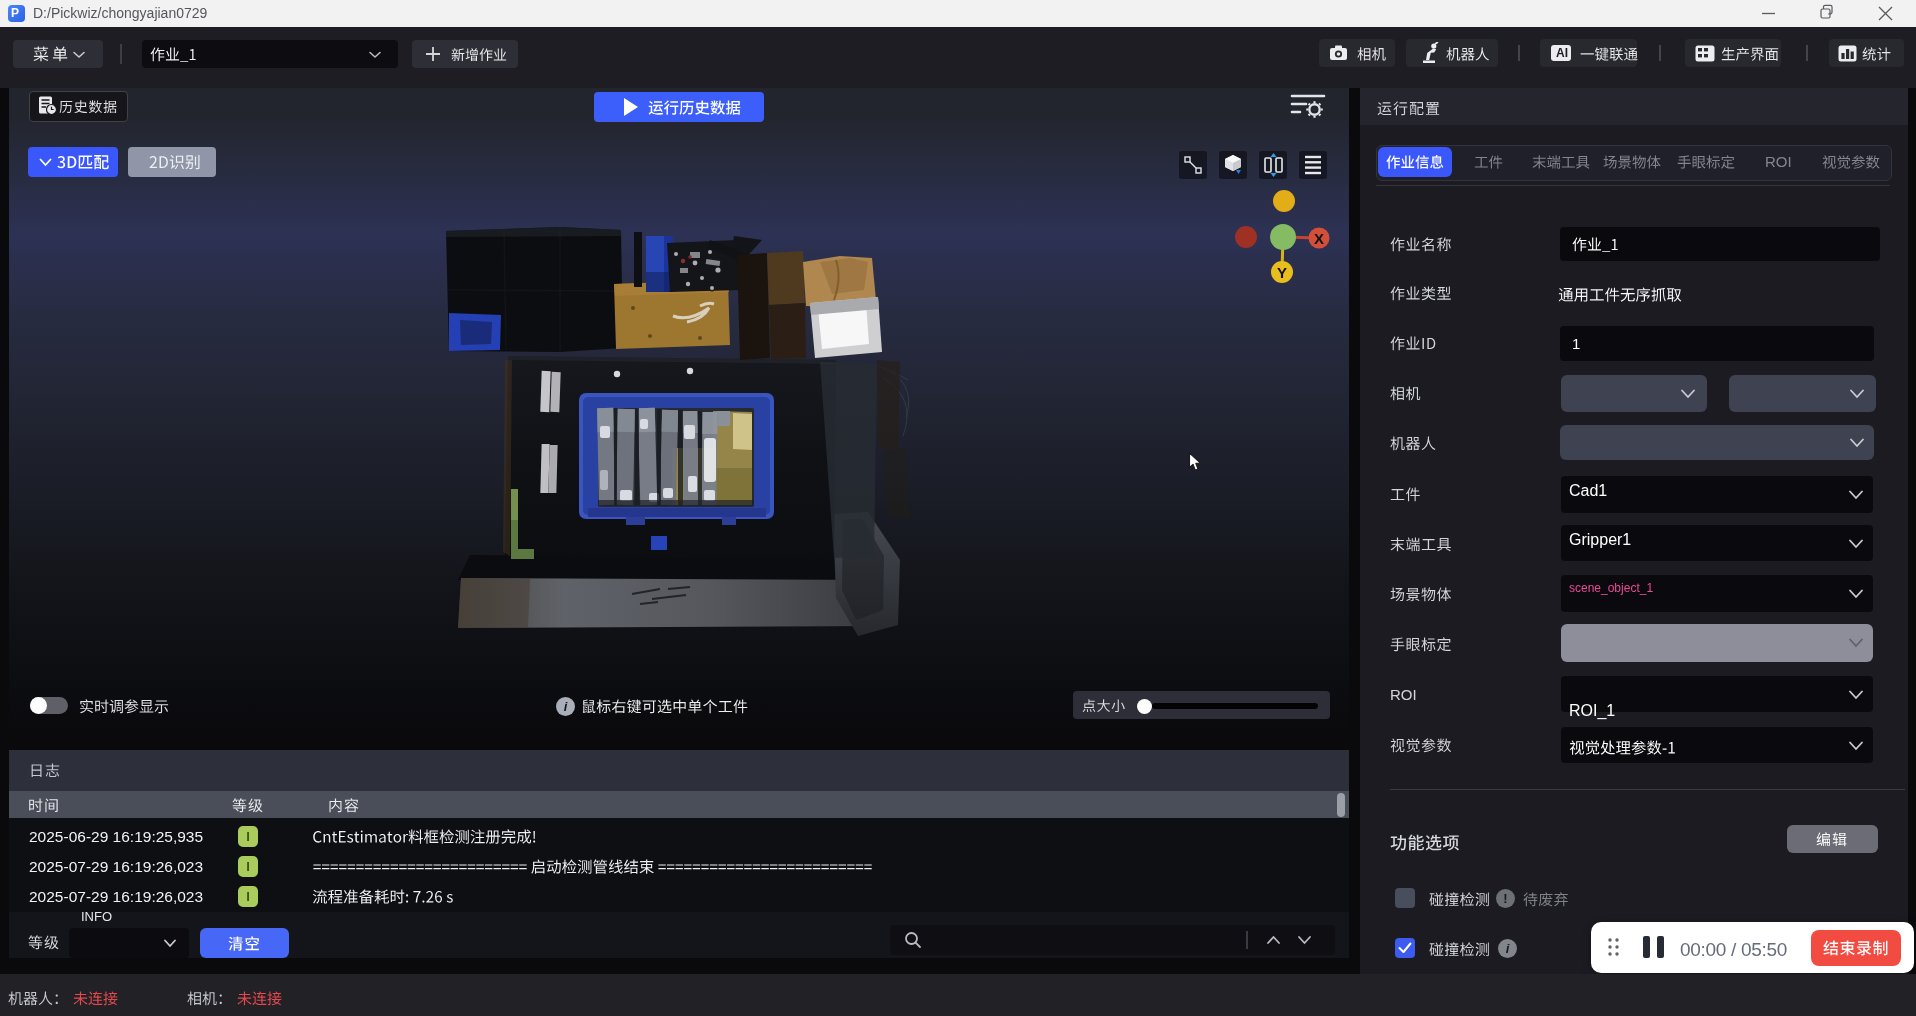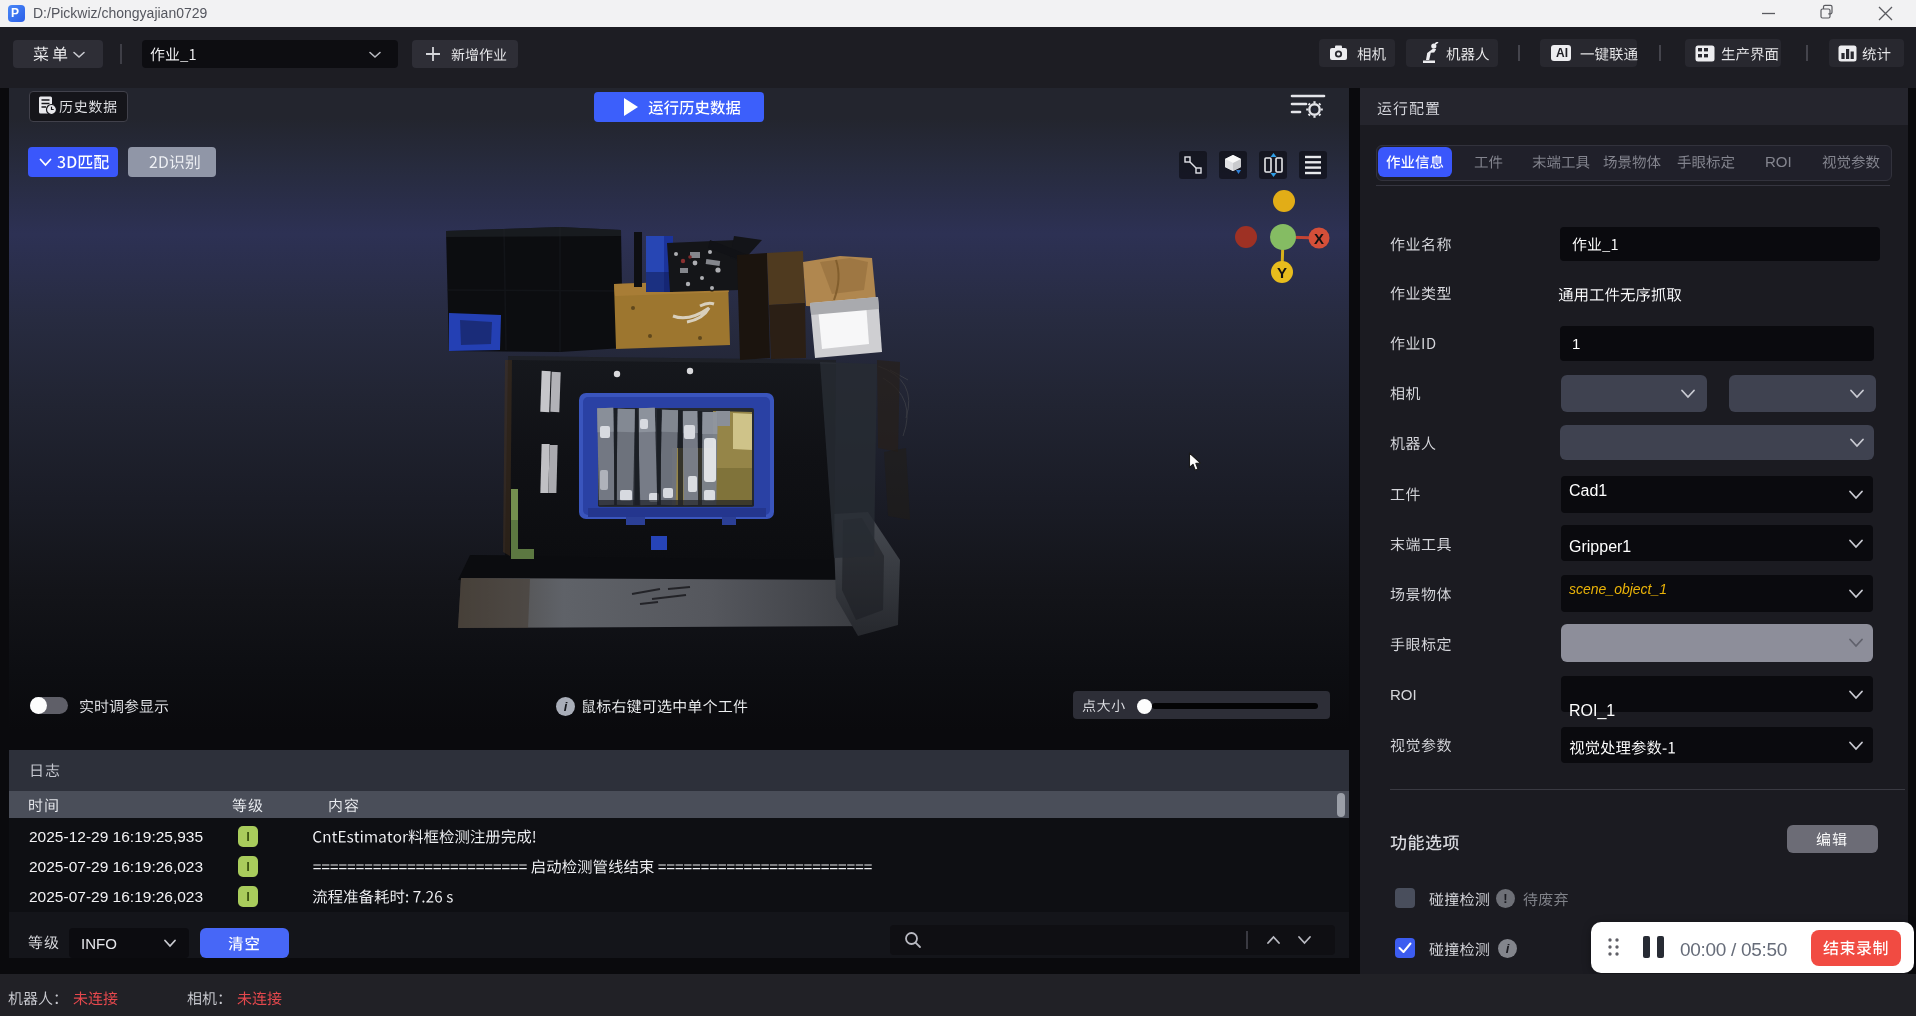--- a/index.html
+++ b/index.html
@@ -360,26 +360,26 @@
 <div class="abs" style="left:9px;top:750px;width:1340px;height:208px;background:#0e0f13;"></div>
 <div class="abs" style="left:9px;top:912px;width:1340px;height:46px;background:#14151a;"></div>
 <div class="abs" style="left:9px;top:750px;width:1340px;height:41px;background:#2d303a;"></div>
 <div class="abs" style="left:9px;top:791px;width:1340px;height:27px;background:#4a4e59;"></div>
 <div class="abs" style="left:1337px;top:793px;width:8px;height:24px;background:#9b9fa8;border-radius:4px;"></div>
 
 <div class="abs" style="left:238px;top:826px;width:20px;height:21px;background:#a9cc5c;border-radius:5px;font-size:13px;color:#3f5813;text-align:center;line-height:21px;font-weight:bold;">I</div>
 <div class="abs" style="left:238px;top:856px;width:20px;height:21px;background:#a9cc5c;border-radius:5px;font-size:13px;color:#3f5813;text-align:center;line-height:21px;font-weight:bold;">I</div>
 <div class="abs" style="left:238px;top:886px;width:20px;height:21px;background:#a9cc5c;border-radius:5px;font-size:13px;color:#3f5813;text-align:center;line-height:21px;font-weight:bold;">I</div>
 
-<div class="abs" style="left:29px;top:828px;font-size:15.5px;color:#f2f2f4;">2025-12-29 16:19:25,935</div>
+<div class="abs" style="left:29px;top:828px;font-size:15.5px;color:#f2f2f4;">2025-06-29 16:19:25,935</div>
 <div class="abs" style="left:29px;top:858px;font-size:15.5px;color:#f2f2f4;">2025-07-29 16:19:26,023</div>
 <div class="abs" style="left:29px;top:888px;font-size:15.5px;color:#f2f2f4;">2025-07-29 16:19:26,023</div>
 
 <div class="abs" style="left:69px;top:928px;width:120px;height:30px;background:#0c0c10;border-radius:4px;"></div>
-<div class="abs" style="left:81px;top:935px;font-size:15px;color:#e6e7eb;">INFO</div>
+<div class="abs" style="left:81px;top:909px;font-size:13px;color:#e6e7eb;">INFO</div>
 <svg class="abs" style="left:163px;top:939px" width="14" height="9" viewBox="0 0 14 9">
     <path d="M2 1.5 L7 7 L12 1.5" fill="none" stroke="#c9cad0" stroke-width="1.8" stroke-linecap="round"></path>
   </svg>
 <div class="abs" style="left:200px;top:928px;width:89px;height:30px;background:#4767f7;border-radius:6px;"></div>
 <div class="abs" style="left:890px;top:925px;width:445px;height:30px;background:#0f0f13;border-radius:4px;"></div>
 <svg class="abs" style="left:903px;top:930px" width="20" height="20" viewBox="0 0 20 20">
   <circle cx="8.5" cy="8.5" r="5.5" fill="none" stroke="#b9bac2" stroke-width="1.8"></circle>
   <line x1="12.8" y1="12.8" x2="17" y2="17" stroke="#b9bac2" stroke-width="1.8" stroke-linecap="round"></line>
 </svg>
 <div class="abs" style="left:1246px;top:931px;width:2px;height:18px;background:#3a3a42;"></div>
@@ -414,26 +414,26 @@
 <svg class="abs" style="left:1849px;top:438px" width="16" height="10" viewBox="0 0 16 10">
     <path d="M2 1.5 L8 8 L14 1.5" fill="none" stroke="#c9cad2" stroke-width="1.8" stroke-linecap="round"></path>
   </svg>
 
 <div class="abs" style="left:1561px;top:476px;width:312px;height:37px;background:#0a0a0e;border-radius:4px;"></div>
 <div class="abs" style="left:1569px;top:482px;font-size:16px;color:#fff;">Cad1</div>
 <svg class="abs" style="left:1848px;top:490px" width="16" height="10" viewBox="0 0 16 10">
     <path d="M2 1.5 L8 8 L14 1.5" fill="none" stroke="#c9cad2" stroke-width="1.8" stroke-linecap="round"></path>
   </svg>
 <div class="abs" style="left:1561px;top:525px;width:312px;height:36px;background:#0a0a0e;border-radius:4px;"></div>
-<div class="abs" style="left:1569px;top:531px;font-size:16px;color:#fff;margin-top:7px;">Gripper1</div>
+<div class="abs" style="left:1569px;top:531px;font-size:16px;color:#fff;">Gripper1</div>
 <svg class="abs" style="left:1848px;top:539px" width="16" height="10" viewBox="0 0 16 10">
     <path d="M2 1.5 L8 8 L14 1.5" fill="none" stroke="#c9cad2" stroke-width="1.8" stroke-linecap="round"></path>
   </svg>
 <div class="abs" style="left:1561px;top:575px;width:312px;height:37px;background:#0a0a0e;border-radius:4px;"></div>
-<div class="abs" style="left:1569px;top:581px;font-size:14px;color:#eab308;font-style:italic;">scene_object_1</div>
+<div class="abs" style="left:1569px;top:581px;font-size:12px;color:#ec4899;">scene_object_1</div>
 <svg class="abs" style="left:1848px;top:589px" width="16" height="10" viewBox="0 0 16 10">
     <path d="M2 1.5 L8 8 L14 1.5" fill="none" stroke="#c9cad2" stroke-width="1.8" stroke-linecap="round"></path>
   </svg>
 <div class="abs" style="left:1561px;top:624px;width:312px;height:38px;background:#8d8e9a;border-radius:6px;"></div>
 <svg class="abs" style="left:1848px;top:638px" width="16" height="10" viewBox="0 0 16 10">
     <path d="M2 1.5 L8 8 L14 1.5" fill="none" stroke="#60616c" stroke-width="1.8" stroke-linecap="round"></path>
   </svg>
 <div class="abs" style="left:1561px;top:676px;width:312px;height:36px;background:#0a0a0e;border-radius:4px;"></div>
 <div class="abs" style="left:1569px;top:682px;font-size:16px;color:#fff;margin-top:20px;">ROI_1</div>
 <svg class="abs" style="left:1848px;top:690px" width="16" height="10" viewBox="0 0 16 10">

